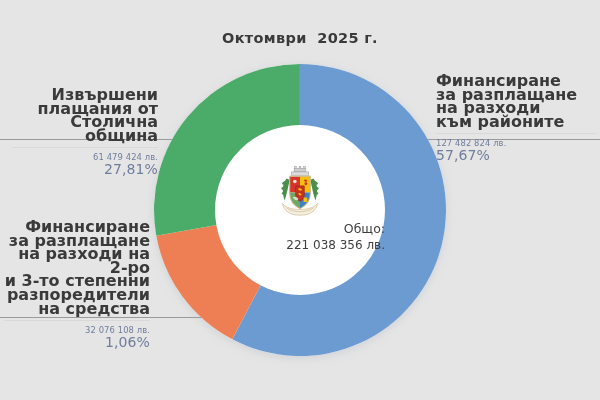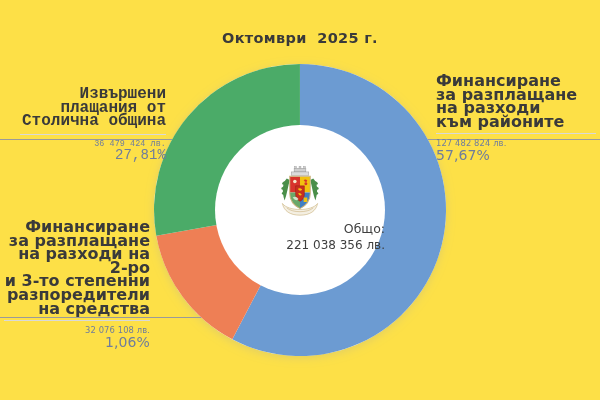--- a/index.html
+++ b/index.html
@@ -14,21 +14,21 @@
     overflow: hidden;
     font-family: "DejaVu Sans", "Liberation Sans", sans-serif;
     color: #3a3a3a;
     position: relative;
   }
   #stage {
     position: absolute;
     left: 0; top: 0;
     width: 600px;
     height: 400px;
-    background: #fde047;
+    background: #e5e5e5;
   }
 
   
   #chart-title {
     position: absolute;
     left: 0;
     top: 30px;
     width: 600px;
     text-align: center;
     font-size: 14.5px;
@@ -107,25 +107,24 @@
   .callout .pct {
     font-size: 14px;
     line-height: 11.5px;
     color: #6f7d9c;
     letter-spacing: 0.1px;
     white-space: pre;
   }
 
   
   #callout-left-top {
-    left: 20px;
+    left: 12px;
     top: 88px;
     width: 146px;
     text-align: right;
-    font-family: Liberation Mono, monospace;
   }
   
   #callout-left-bottom {
     left: 4px;
     top: 220px;
     width: 146px;
     text-align: right;
   }
   
   #callout-right {
@@ -241,21 +240,21 @@
     </svg>
     <div id="center-total-label">Общо:</div>
     <div id="center-total-value">221 038 356 лв.</div>
   </div>
 
   <div class="callout" id="callout-left-top">
     <div class="lbl">Извършени
 плащания от
 Столична община</div>
     <div class="rule"></div>
-    <div class="num">36 479 424 лв.</div>
+    <div class="num">61 479 424 лв.</div>
     <div class="pct">27,81%</div>
   </div>
 
   <div class="callout" id="callout-left-bottom">
     <div class="lbl">Финансиране
 за разплащане
 на разходи на 2-ро
 и 3-то степенни
 разпоредители
 на средства</div>

